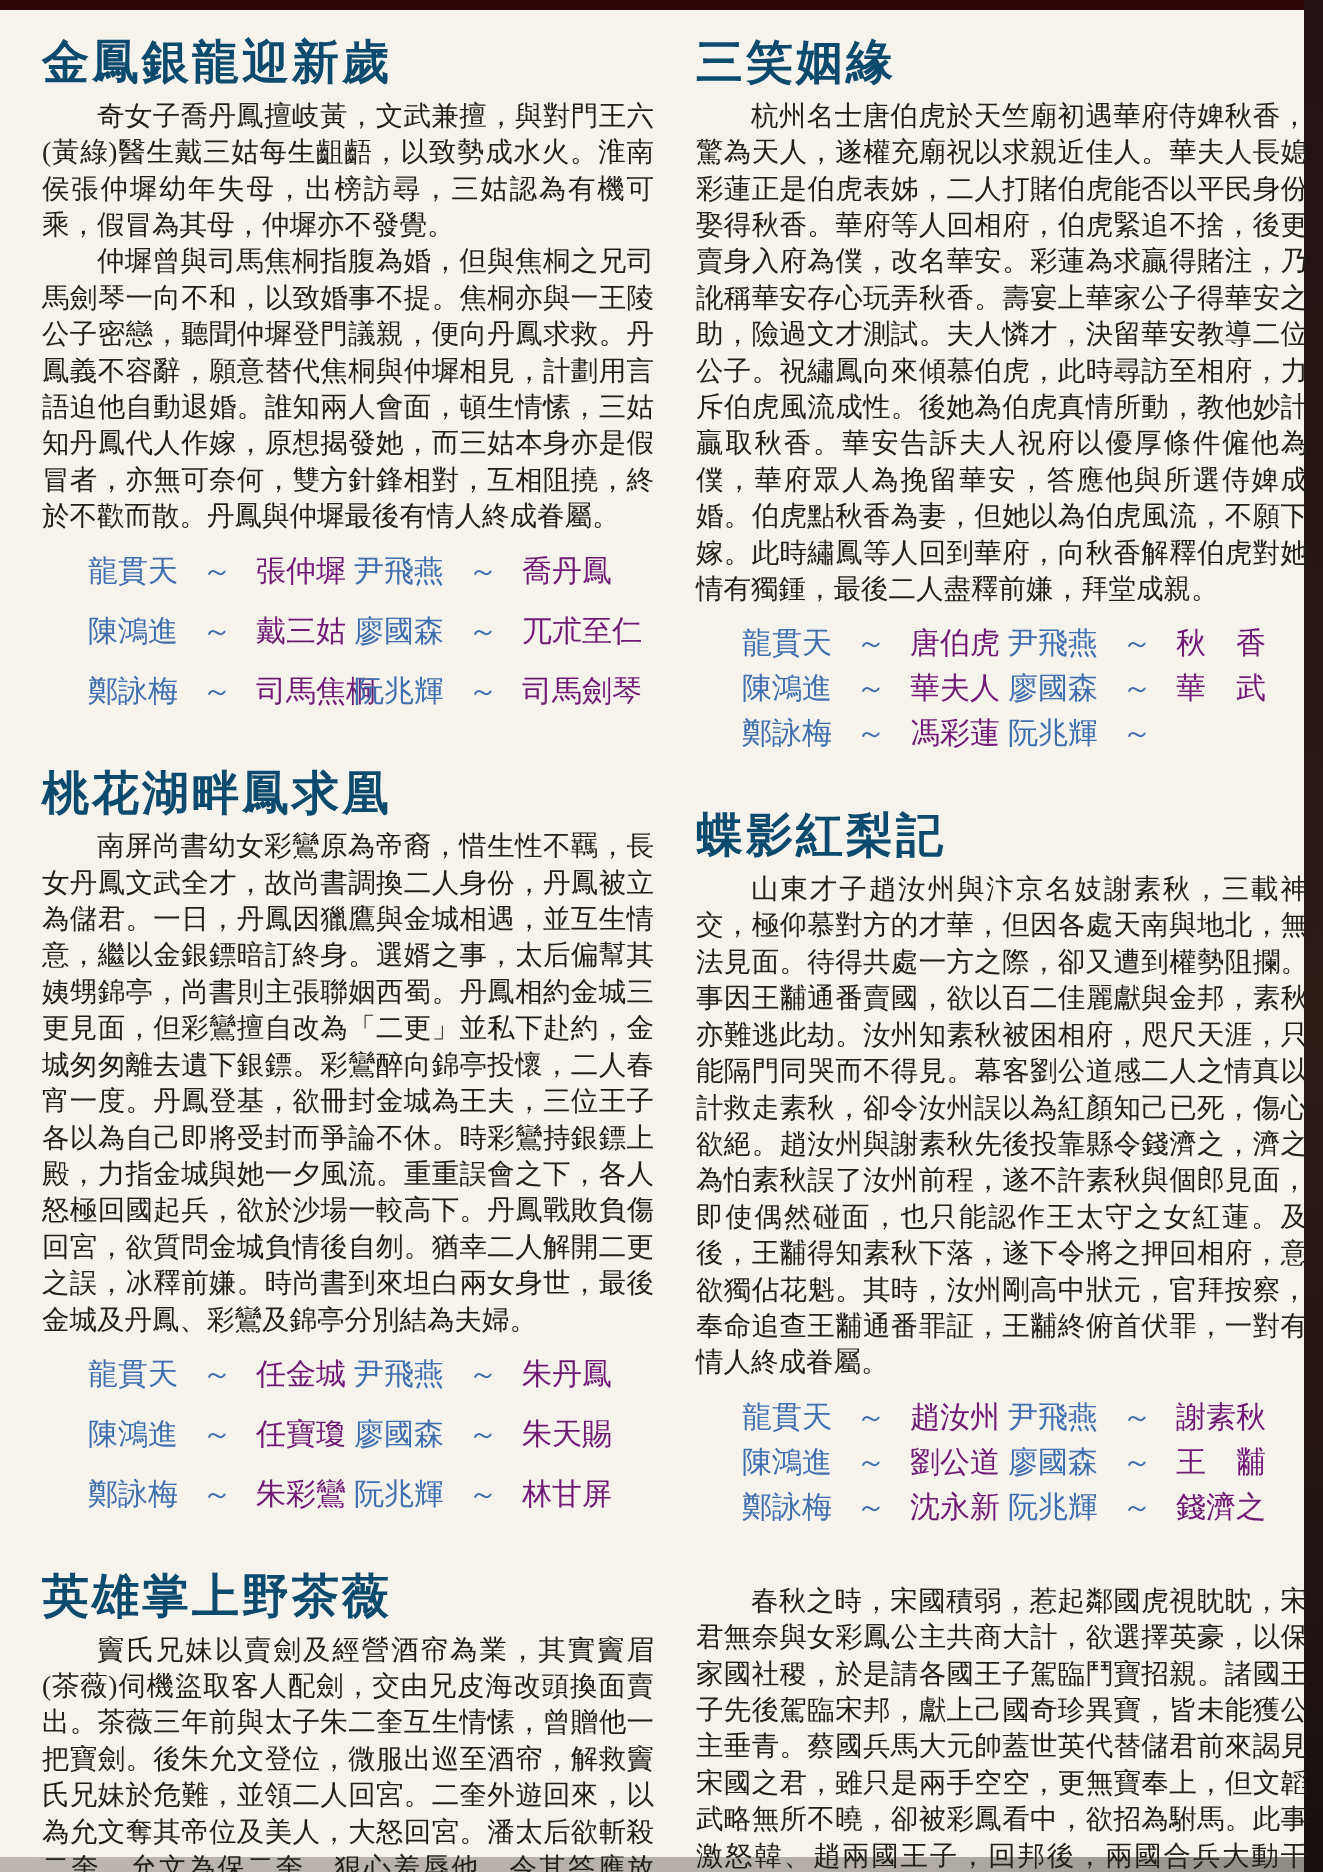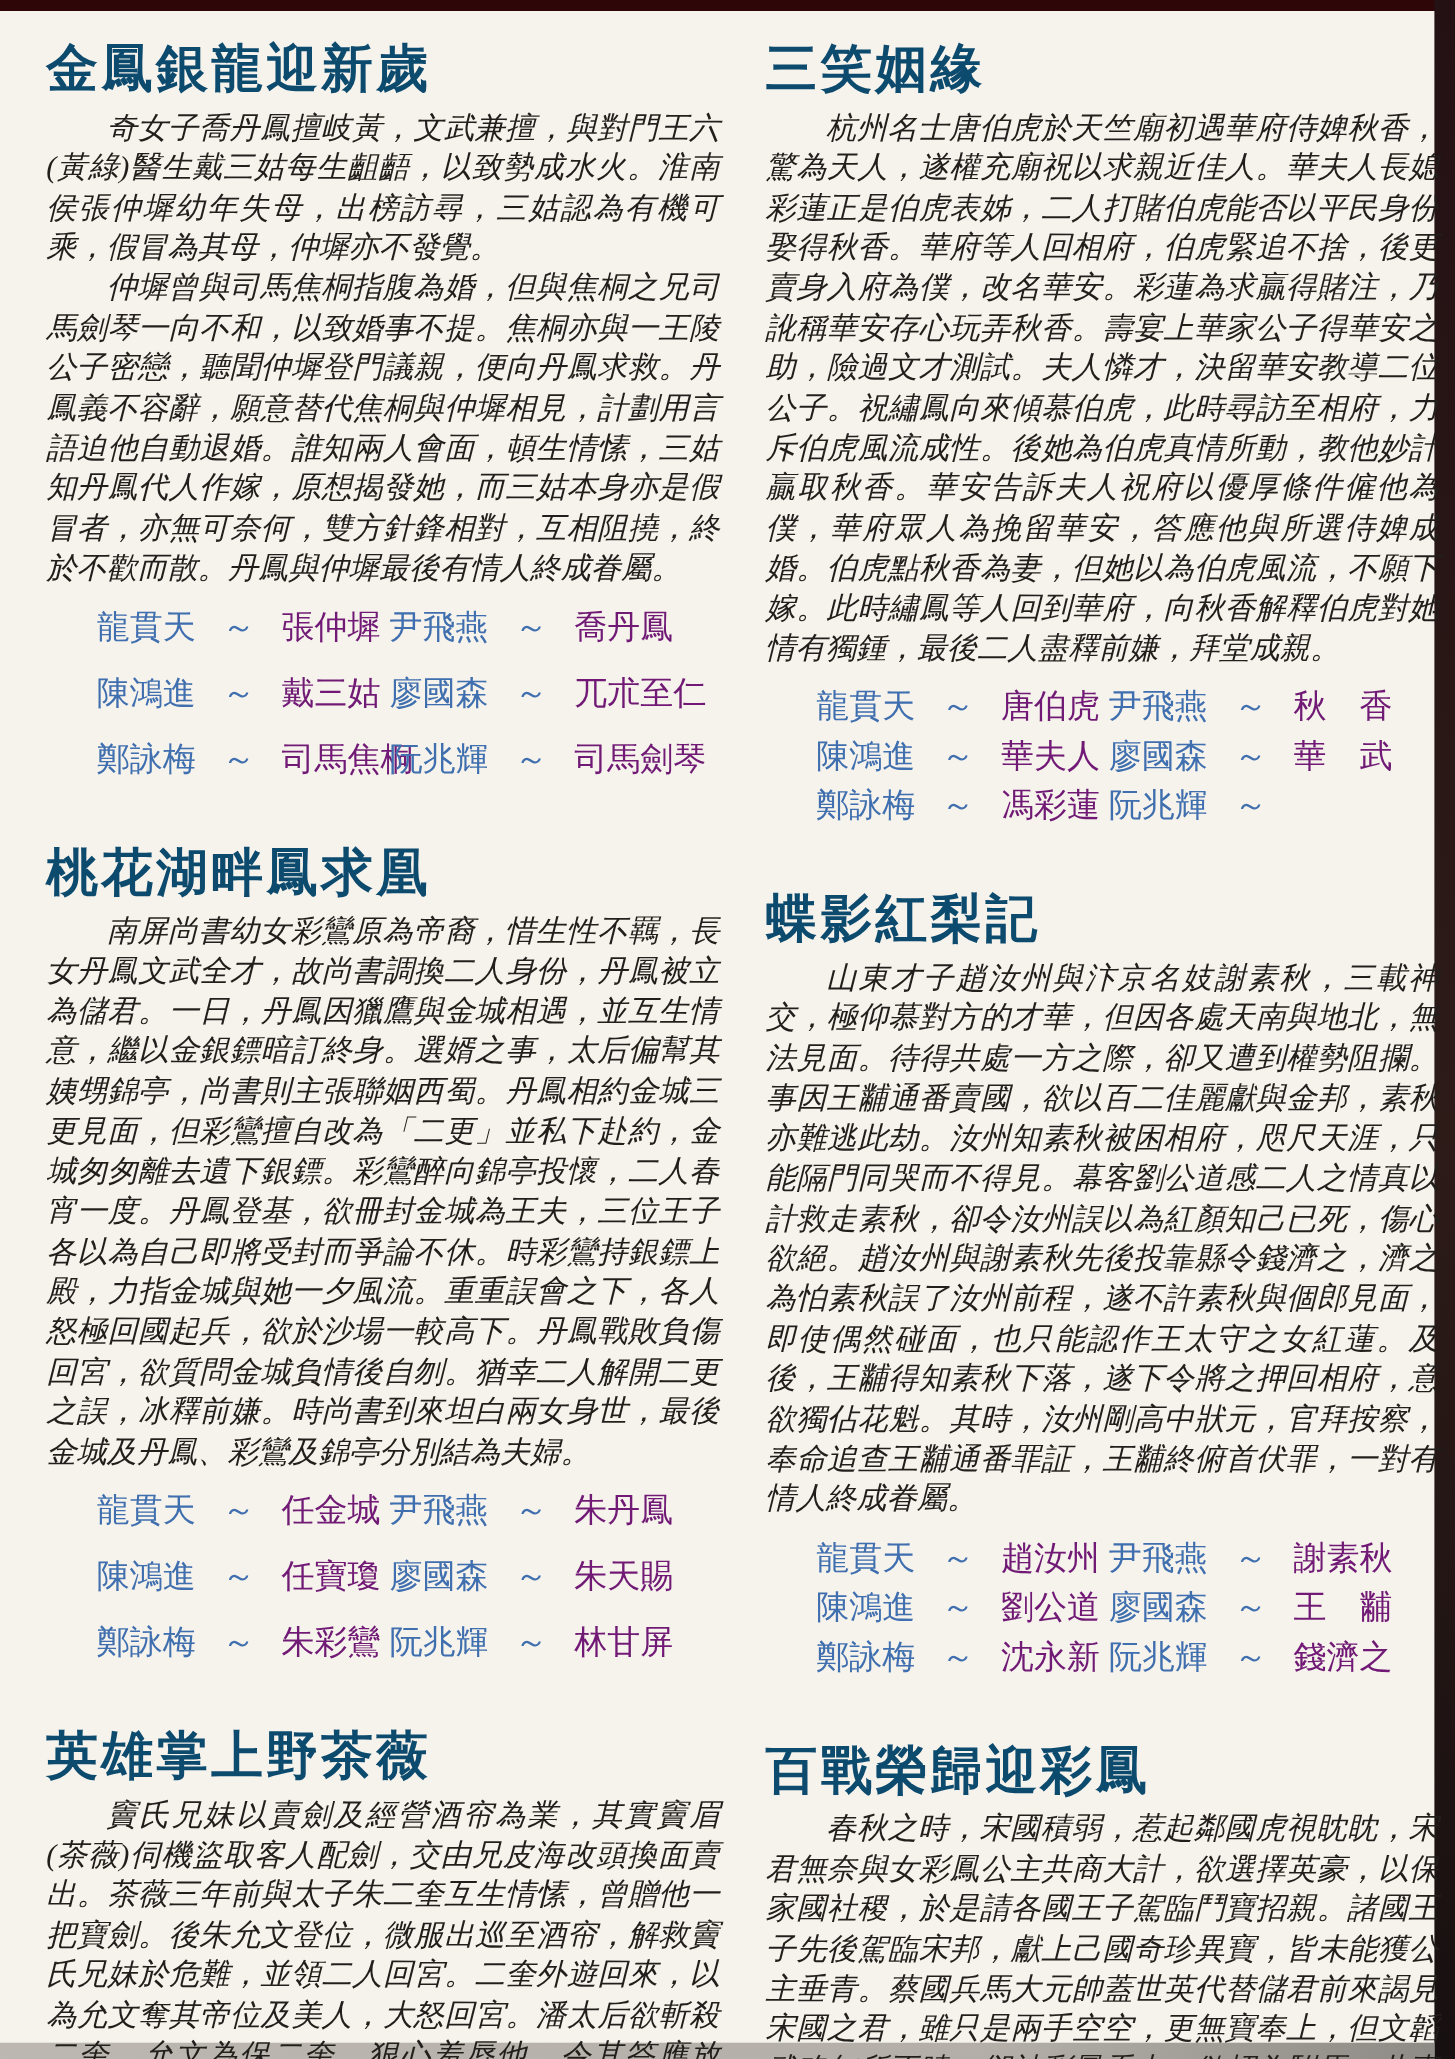--- a/index.html
+++ b/index.html
@@ -27,21 +27,20 @@
     color:#0c4a6e;
     margin:0 0 10px 0;
     letter-spacing:3px;
   }
   .syn{
     font-size:27.5px;
     line-height:36.4px;
     text-align:justify;
     margin:0;
     text-indent:2em;
-    font-style:italic;
   }
   .cast{
     display:grid;
     grid-template-columns:47% 53%;
     padding-left:46px;
     margin-top:16px;
     font-size:30px;
     line-height:40px;
   }
   .cast.roomy{row-gap:20px;}
@@ -217,19 +216,18 @@
           </div>
         <div class="cast-cell">
             <span class="actor">阮兆輝</span>
             <span class="tilde">～</span>
             <span class="role">錢濟之</span>
           </div>
       </div>
     </section>
 
     <section class="play">
-      <h2 class="play-title">百戰榮歸迎彩鳳</h2>
       <p class="syn">春秋之時，宋國積弱，惹起鄰國虎視眈眈，宋君無奈與女彩鳳公主共商大計，欲選擇英豪，以保家國社稷，於是請各國王子駕臨鬥寶招親。諸國王子先後駕臨宋邦，獻上己國奇珍異寶，皆未能獲公主垂青。蔡國兵馬大元帥蓋世英代替儲君前來謁見宋國之君，雖只是兩手空空，更無寶奉上，但文韜武略無所不曉，卻被彩鳳看中，欲招為駙馬。此事激怒韓、趙兩國王子，回邦後，兩國合兵大動干戈，攻打蔡國，以報奪愛之仇。蓋世英恃才傲世，出兵之日，不理公主出謀獻策，更諷刺女兒家不識軍務。混戰之時，世英不敵韓趙兩國兵馬，大敗而逃，幸得彩鳳相救。世英自知驕兵必敗之理，與公主重整雄兵，終大敗韓趙兩國將領，兩國王子被擒，謝不殺之恩，從今以後，韓趙兩國歲歲來朝。</p>
 
     </section>
 
   </div>
 </div>
 
 </body></html>

